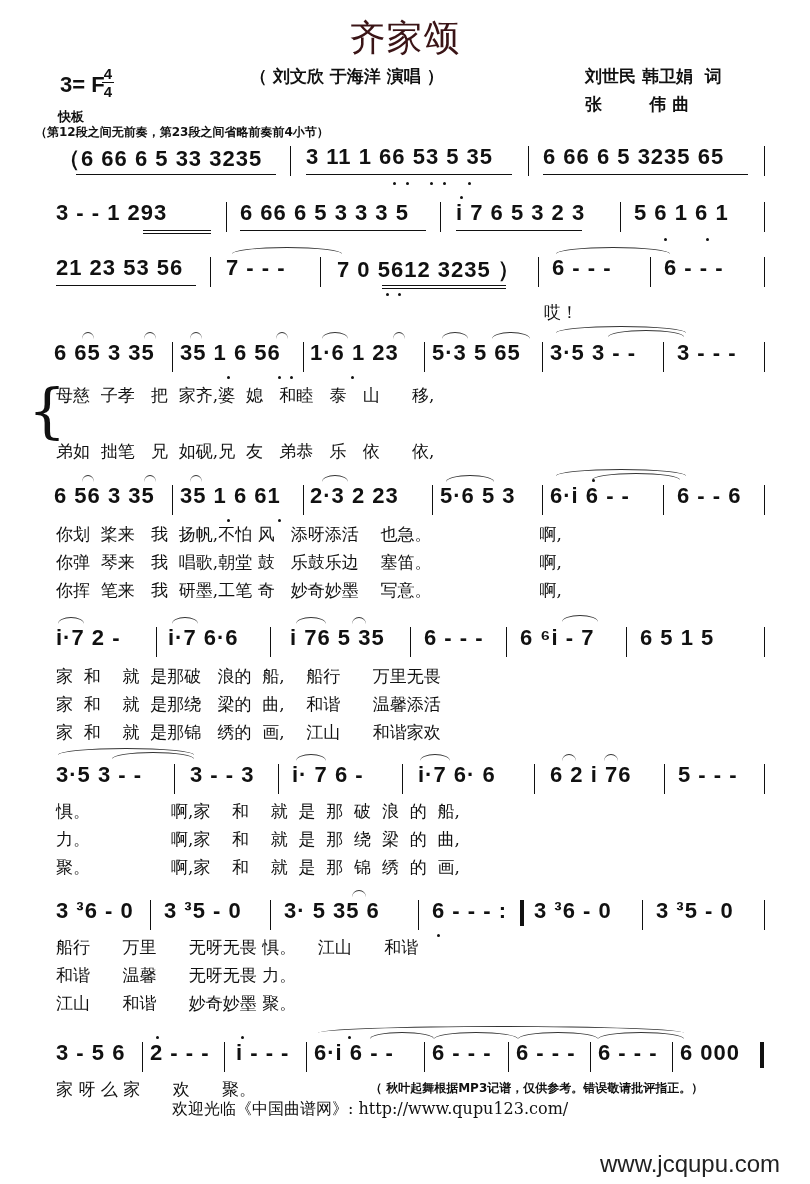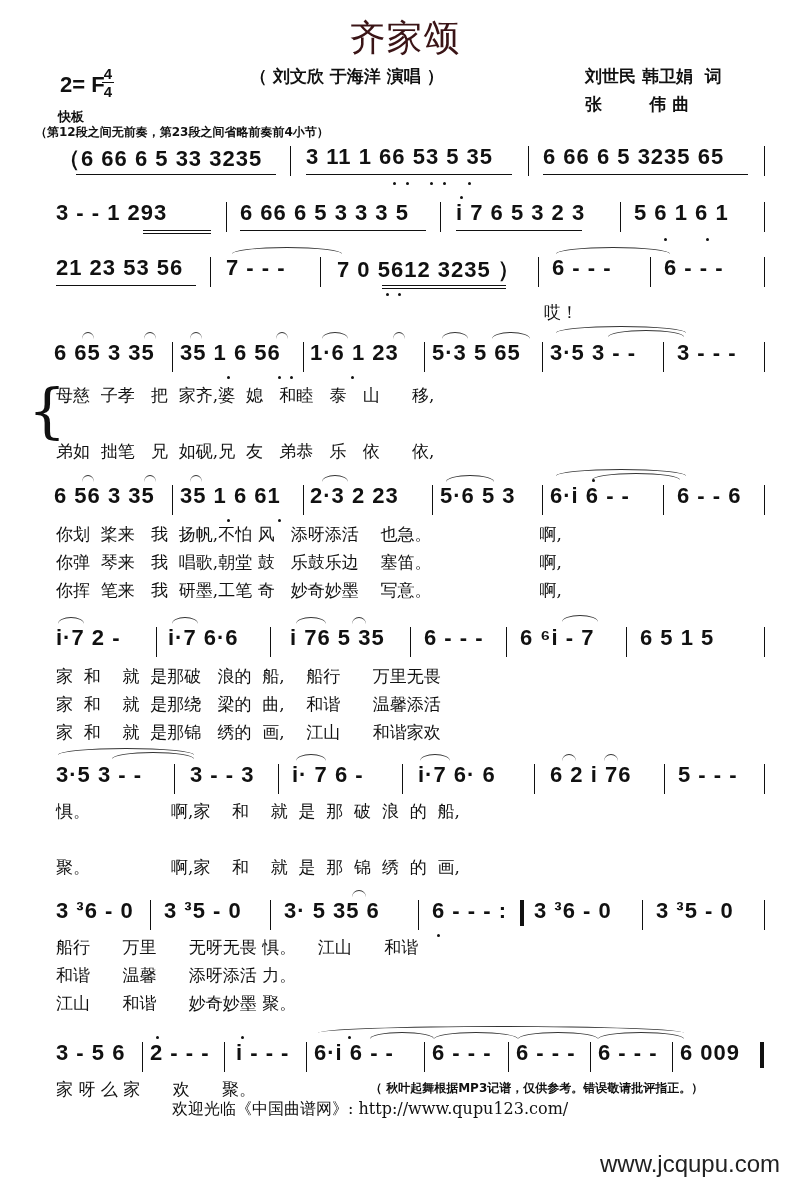--- a/index.html
+++ b/index.html
@@ -32,21 +32,21 @@
   .watermark { left:600px; top:1150px; font-size:24px; font-family:"Liberation Sans", sans-serif; color:#222; }
   .endbar { position:absolute; width:4px; background:#111; height:26px; }
 </style>
 </head>
 <body>
 
 <div class="abs title">齐家颂</div>
 <div class="abs singers">（ 刘文欣 于海洋 演唱 ）</div>
 <div class="abs credit" style="top:65px">刘世民 韩卫娟  词</div>
 <div class="abs credit" style="top:93px">张        伟 曲</div>
-<div class="abs key">2= F</div>
+<div class="abs key">3= F</div>
 <div class="abs timesig">
   <span>4</span>
   <span class="bar"></span>
   <span>4</span>
 </div>
 <div class="abs tempo">快板</div>
 <div class="abs note-text">（第12段之间无前奏，第23段之间省略前奏前4小节）</div>
 
 <div class="abs row" style="top:144px">
   <span class="notes" style="left:58px;top:0">（6 66 6 5 33 3235</span>
@@ -198,40 +198,41 @@
   <span class="barline" style="left:278px;top:2px"></span>
   <span class="notes" style="left:292px;top:0">i· 7 6 -</span>
   <span class="barline" style="left:402px;top:2px"></span>
   <span class="notes" style="left:418px;top:0">i·7 6· 6</span>
   <span class="barline" style="left:534px;top:2px"></span>
   <span class="notes" style="left:550px;top:0">6 2 i 76</span>
   <span class="barline" style="left:664px;top:2px"></span>
   <span class="notes" style="left:678px;top:0">5 - - -</span>
   <span class="barline" style="left:764px;top:2px"></span>
   <span class="lyric" style="left:56px;top:38px">惧。               啊,家    和    就  是  那  破  浪  的  船,</span>
+  <span class="lyric" style="left:56px;top:66px">力。               啊,家    和    就  是  那  绕  梁  的  曲,</span>
   <span class="lyric" style="left:56px;top:94px">聚。               啊,家    和    就  是  那  锦  绣  的  画,</span>
 </div>
 
 <div class="abs row" style="top:898px">
   <span class="slur" style="left:352px;top:-8px;width:14px"></span>
   <span class="notes" style="left:56px;top:0">3 ³6 - 0</span>
   <span class="barline" style="left:150px;top:2px"></span>
   <span class="notes" style="left:164px;top:0">3 ³5 - 0</span>
   <span class="barline" style="left:270px;top:2px"></span>
   <span class="notes" style="left:284px;top:0">3· 5 35 6</span>
   <span class="barline" style="left:418px;top:2px"></span>
   <span class="notes" style="left:432px;top:0">6 - - - :</span>
   <span class="endbar" style="left:520px;top:2px"></span>
   <span class="notes" style="left:534px;top:0">3 ³6 - 0</span>
   <span class="barline" style="left:642px;top:2px"></span>
   <span class="notes" style="left:656px;top:0">3 ³5 - 0</span>
   <span class="barline" style="left:764px;top:2px"></span>
   <span class="dot" style="left:437px;top:36px"></span>
   <span class="lyric" style="left:56px;top:38px">船行      万里      无呀无畏 惧。    江山      和谐</span>
-  <span class="lyric" style="left:56px;top:66px">和谐      温馨      添呀添活 力。</span>
+  <span class="lyric" style="left:56px;top:66px">和谐      温馨      无呀无畏 力。</span>
   <span class="lyric" style="left:56px;top:94px">江山      和谐      妙奇妙墨 聚。</span>
 </div>
 
 <div class="abs row" style="top:1040px">
   <span class="slur" style="left:318px;top:-14px;width:366px"></span>
   <span class="slur" style="left:370px;top:-8px;width:64px"></span>
   <span class="slur" style="left:434px;top:-8px;width:84px"></span>
   <span class="slur" style="left:518px;top:-8px;width:80px"></span>
   <span class="slur" style="left:598px;top:-8px;width:86px"></span>
   <span class="notes" style="left:56px;top:0">3 - 5 6</span>
@@ -241,21 +242,21 @@
   <span class="notes" style="left:236px;top:0">i - - -</span>
   <span class="barline" style="left:306px;top:2px"></span>
   <span class="notes" style="left:314px;top:0">6·i 6 - -</span>
   <span class="barline" style="left:424px;top:2px"></span>
   <span class="notes" style="left:432px;top:0">6 - - -</span>
   <span class="barline" style="left:508px;top:2px"></span>
   <span class="notes" style="left:516px;top:0">6 - - -</span>
   <span class="barline" style="left:590px;top:2px"></span>
   <span class="notes" style="left:598px;top:0">6 - - -</span>
   <span class="barline" style="left:672px;top:2px"></span>
-  <span class="notes" style="left:680px;top:0">6 009</span>
+  <span class="notes" style="left:680px;top:0">6 000</span>
   <span class="endbar" style="left:760px;top:2px"></span>
   <span class="dot" style="left:156px;top:-4px"></span>
   <span class="dot" style="left:241px;top:-4px"></span>
   <span class="dot" style="left:348px;top:-4px"></span>
   <span class="lyric" style="left:56px;top:38px">家 呀 么 家      欢      聚。</span>
 </div>
 
 <div class="abs footer-note">（ 秋叶起舞根据MP3记谱，仅供参考。错误敬请批评指正。）</div>
 <div class="abs welcome">欢迎光临《中国曲谱网》: http://www.qupu123.com/</div>
 <div class="abs watermark">www.jcqupu.com</div>

